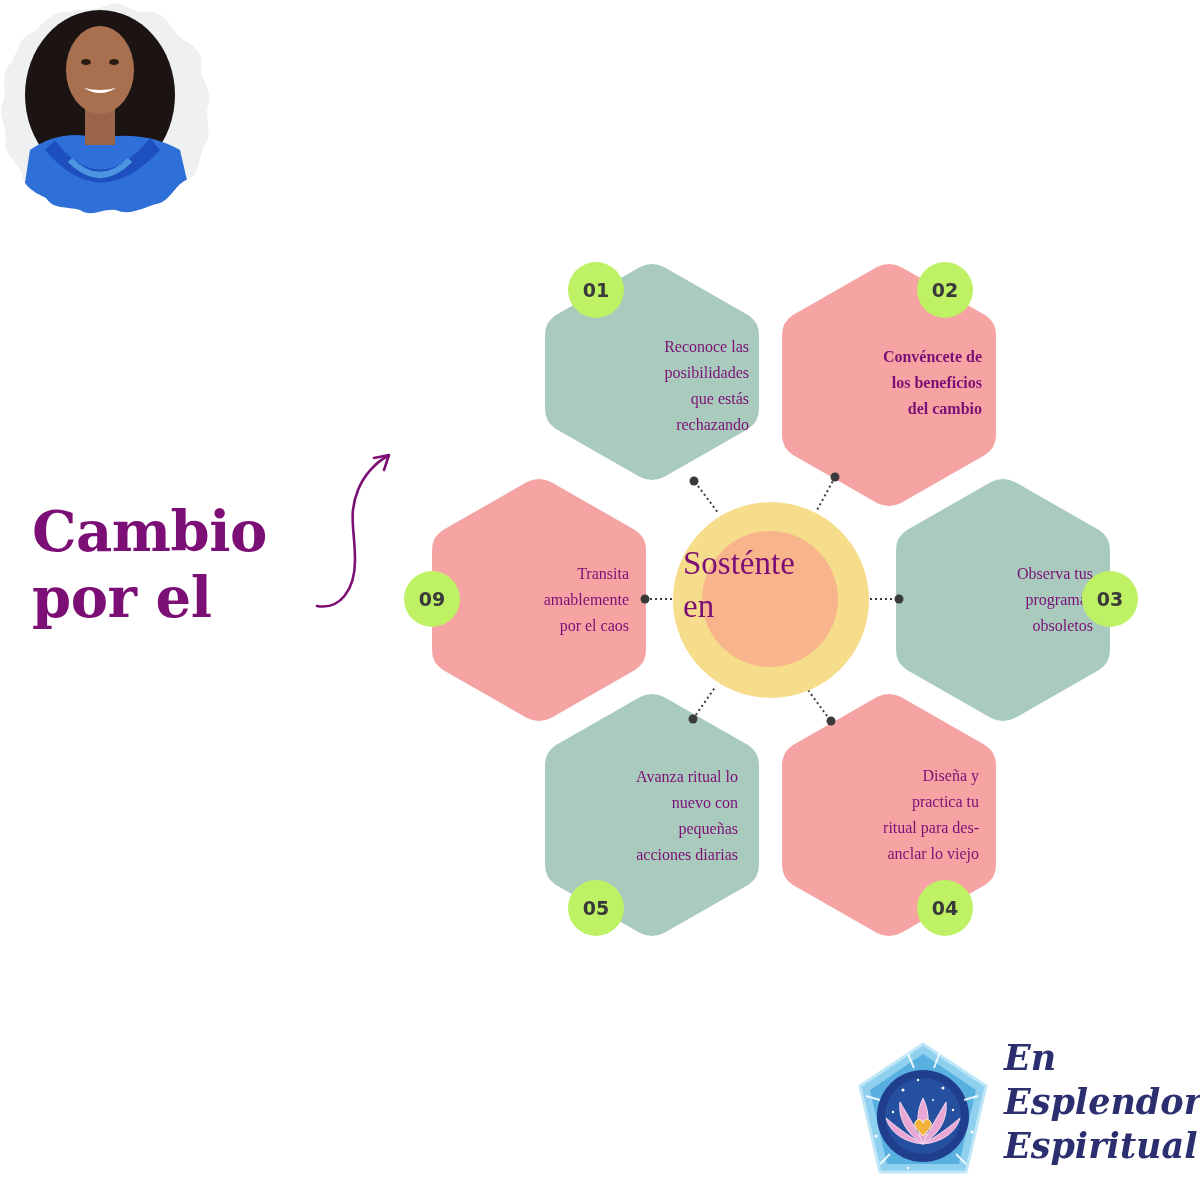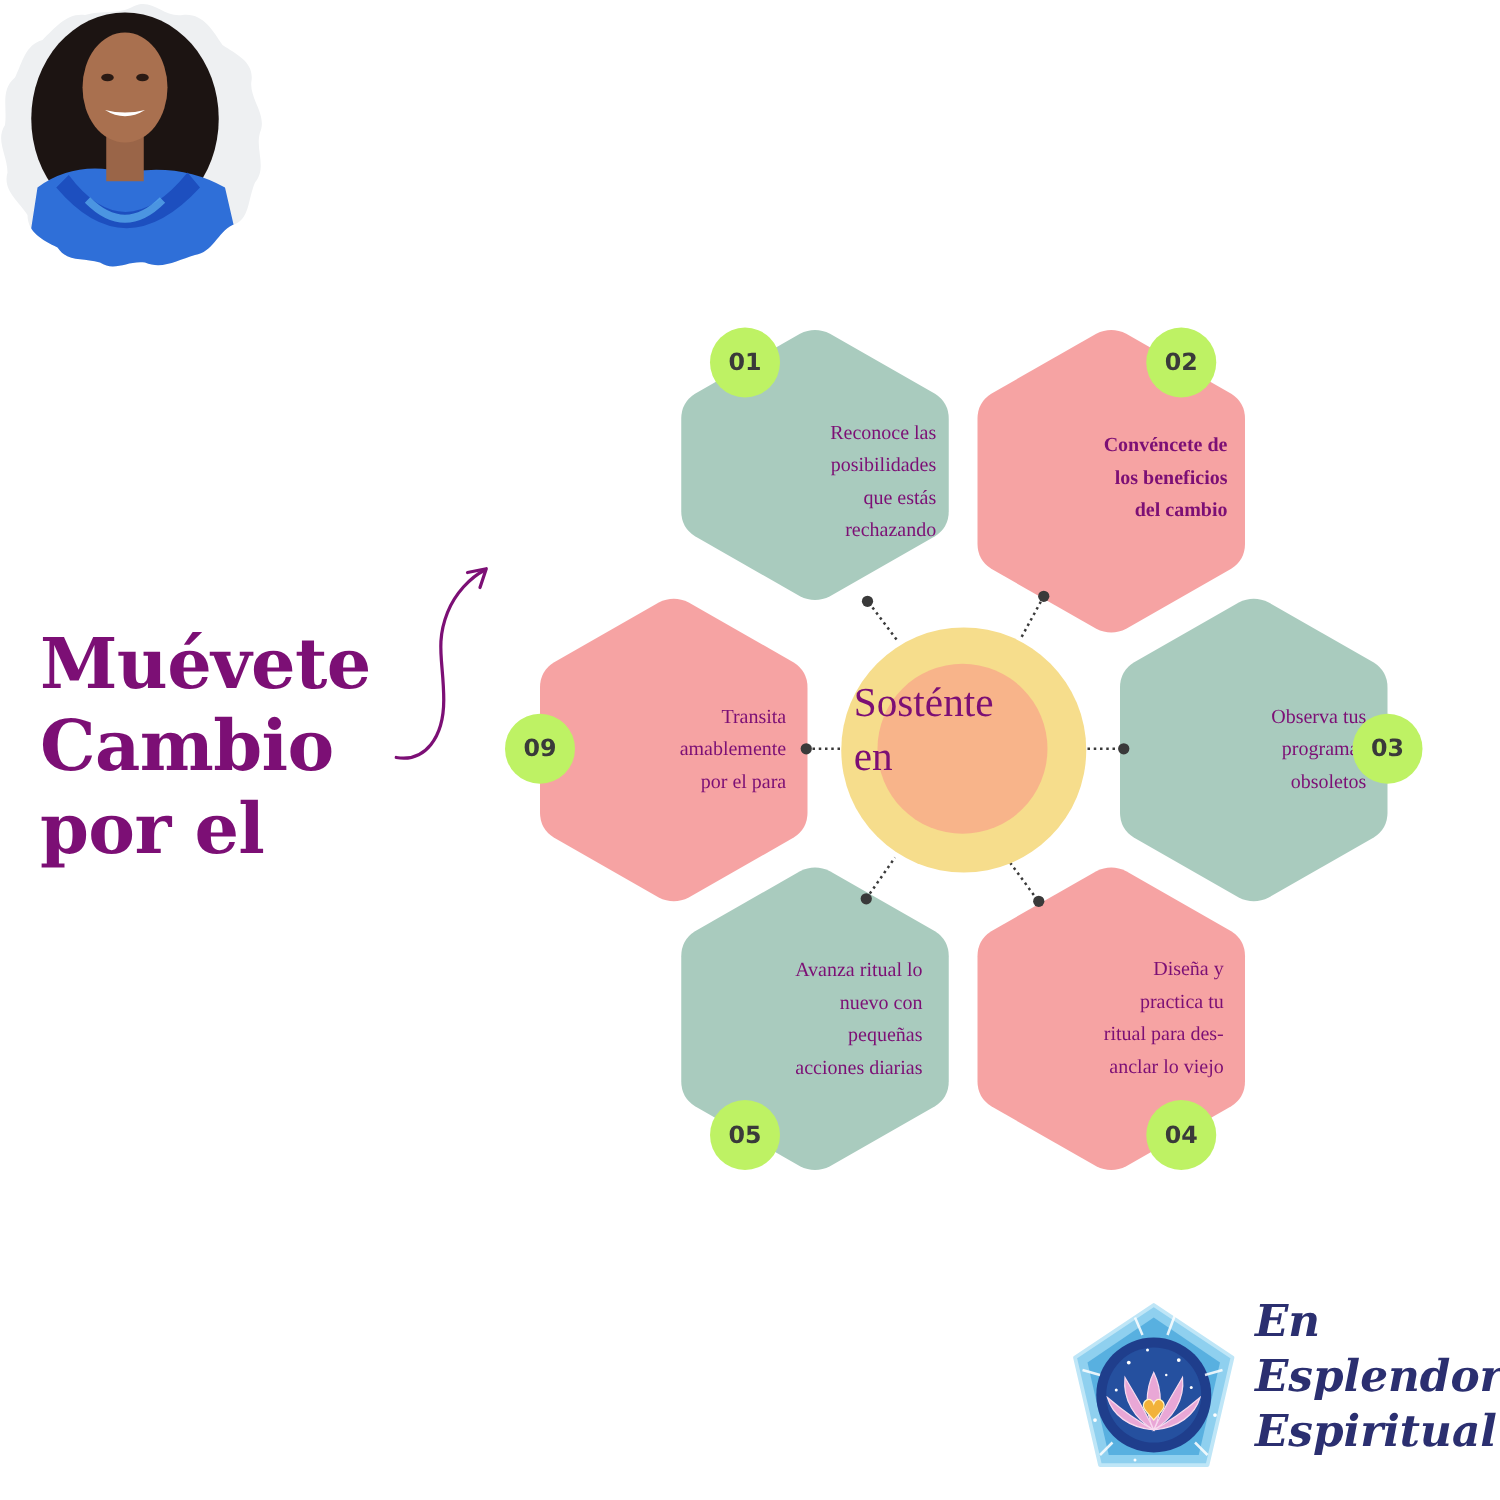--- a/index.html
+++ b/index.html
@@ -56,21 +56,20 @@
     <rect x="85" y="105" width="30" height="40" fill="#9a6548"></rect>
 
     <ellipse cx="100" cy="70" rx="34" ry="44" fill="#a9704f"></ellipse>
     <ellipse cx="86" cy="62" rx="5" ry="3" fill="#2a1a14"></ellipse>
     <ellipse cx="114" cy="62" rx="5" ry="3" fill="#2a1a14"></ellipse>
     <path d="M84,88 Q100,98 116,88 Q100,92 84,88 Z" fill="#ffffff"></path>
   </g>
 </svg>
 
 <div class="abs title">
-  <div>Muévete</div>
   <div>Cambio</div>
   <div>por el</div>
 </div>
 
 <svg class="abs arrow" viewBox="0 0 100 180">
   <path d="M17,166 C40,170 55,150 55,120 C55,90 48,75 58,50 C64,35 76,22 88,16" stroke="#7c0f75" stroke-width="2.6" fill="none" stroke-linecap="round"></path>
   <path d="M74,18 L89,15 L84,30" stroke="#7c0f75" stroke-width="2.6" fill="none" stroke-linecap="round" stroke-linejoin="round"></path>
 </svg>
 
 <svg class="abs diagram" viewBox="0 0 1200 1200" width="1200" height="1200">
@@ -147,21 +146,21 @@
   <div>Avanza ritual lo</div>
   <div>nuevo con</div>
   <div>pequeñas</div>
   <div>acciones diarias</div>
 </div>
 <div class="badge" style="left:568px; top:880px;">05</div>
 
 <div class="hex-text" style="left:449px; top:561px;">
   <div>Transita</div>
   <div>amablemente</div>
-  <div>por el para</div>
+  <div>por el caos</div>
 </div>
 <div class="badge" style="left:404px; top:571px;">09</div>
 
 <svg class="abs logo-icon" viewBox="0 0 150 150">
   <path d="M75,4 L138,46 L118,132 L32,132 L12,46 Z" fill="#8fd0ef" stroke="#bfe6f7" stroke-width="3" stroke-linejoin="round"></path>
   <path d="M75,14 L128,50 L111,124 L39,124 L22,50 Z" fill="#4aa8dc" opacity="0.8"></path>
   <circle cx="75" cy="76" r="46" fill="#1f3e8c"></circle>
   <circle cx="75" cy="76" r="38" fill="#25509f"></circle>
   <g fill="#ffffff">
     <circle cx="55" cy="50" r="1.5"></circle>

